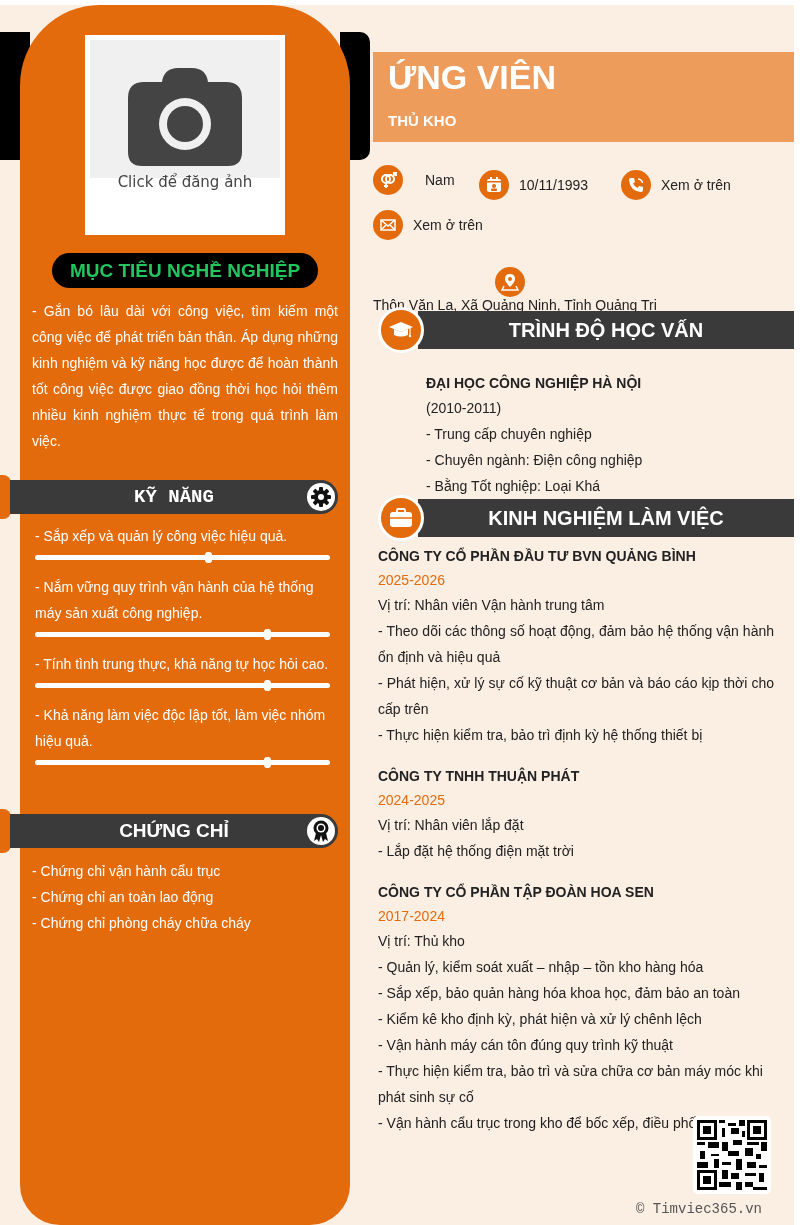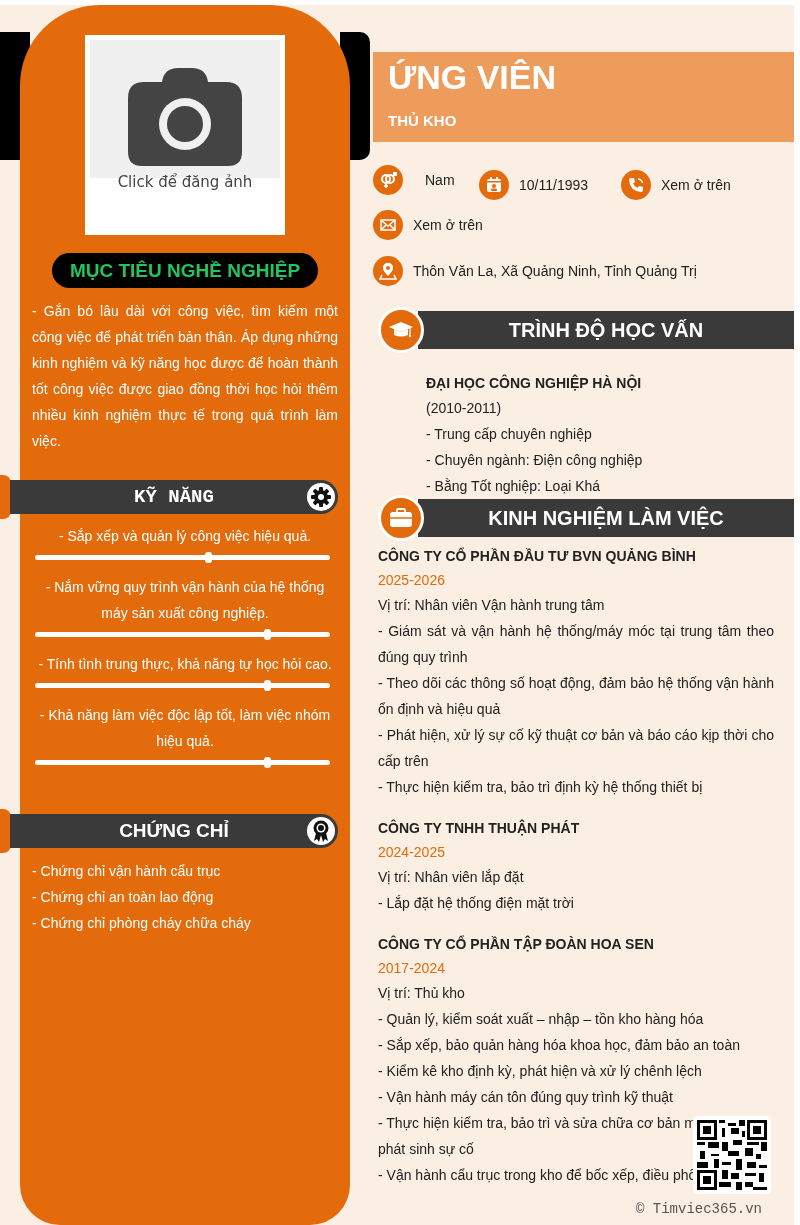--- a/index.html
+++ b/index.html
@@ -21,21 +21,21 @@
   .pill-title { position: absolute; left: 32px; top: 248px; width: 266px; height: 35px; background: #000; border-radius: 18px; color: #22c55e; font-weight: bold; font-size: 19px; text-align: center; line-height: 35px; }
 
   .objective { position: absolute; left: 12px; top: 293px; width: 306px; color: #fff; font-size: 14px; line-height: 26px; text-align: justify; }
 
   .bar-head { position: absolute; left: -10px; height: 34px; width: 328px; background: #3a3a3a; border-radius: 0 17px 17px 0; color: #fff; font-weight: bold; font-size: 19px; line-height: 34px; text-align: center; padding-right: 0; }
   .bar-stub { position: absolute; left: -20px; width: 11px; height: 44px; background: #e36b0c; border-radius: 0 8px 8px 0; }
   .bar-icon { position: absolute; right: 3px; top: 3px; width: 28px; height: 28px; background: #fff; border-radius: 50%; }
   .bar-icon svg { width: 28px; height: 28px; }
 
   .skills { position: absolute; left: 15px; top: 518px; width: 300px; color: #fff; font-size: 14px; line-height: 26px; }
-  .skill { margin-bottom: 0; text-align: center; }
+  .skill { margin-bottom: 0; }
   .skill-track { position: relative; height: 5px; background: #fff; border-radius: 3px; margin: 6px 0 14px 0; width: 295px; }
   .skill-knob { position: absolute; top: -3px; width: 7px; height: 11px; background: #fff; border-radius: 3px; }
 
   .certs { position: absolute; left: 12px; top: 853px; width: 310px; color: #fff; font-size: 14px; line-height: 26px; }
 
   
   .name-band { position: absolute; left: 373px; top: 47px; width: 421px; height: 90px; background: #ed9c5c; }
   .name { position: absolute; left: 15px; top: 6px; color: #fff; font-weight: bold; font-size: 34px; }
   .job { position: absolute; left: 15px; top: 60px; color: #fff; font-weight: bold; font-size: 15px; }
 
@@ -191,21 +191,21 @@
     <span class="cicon">
       <svg viewBox="0 0 18 18" fill="none" stroke="#fff" stroke-width="1.5">
         <rect x="2" y="4" width="14" height="10"></rect>
           <polyline points="2,4 9,10 16,4"></polyline>
         <line x1="2" y1="14" x2="7" y2="9"></line>
           <line x1="16" y1="14" x2="11" y2="9"></line>
       </svg>
     </span>
     <span>Xem ở trên</span>
   </div>
-  <div class="contact" style="top:251px;">
+  <div class="contact" style="top:262px;flex-direction:column;">
     <span class="cicon">
       <svg viewBox="0 0 18 18">
         <path d="M9 1 Q14 1 14 6 Q14 9 9 14 Q4 9 4 6 Q4 1 9 1 Z" fill="#fff"></path>
         <circle cx="9" cy="6" r="2" fill="#e36b0c"></circle>
         <path d="M3 13 L1 17 L17 17 L15 13" stroke="#fff" stroke-width="1.5" fill="none"></path>
       </svg>
     </span>
     <span>Thôn Văn La, Xã Quảng Ninh, Tỉnh Quảng Trị</span>
   </div>
 
@@ -237,21 +237,20 @@
         <line x1="2" y1="13" x2="24" y2="13" stroke="#e36b0c" stroke-width="1.5"></line>
       </svg>
     </div>
   </div>
 
   <div class="rblock" style="top:539px;">
     <div>
       <div class="org">CÔNG TY CỔ PHẦN ĐẦU TƯ BVN QUẢNG BÌNH</div>
       <div class="years">2025-2026</div>
       <div>Vị trí: Nhân viên Vận hành trung tâm</div>
-      <div class="just">- Giám sát và vận hành hệ thống/máy móc tại trung tâm theo đúng quy trình</div>
       <div class="just">- Theo dõi các thông số hoạt động, đảm bảo hệ thống vận hành ổn định và hiệu quả</div>
       <div class="just">- Phát hiện, xử lý sự cố kỹ thuật cơ bản và báo cáo kịp thời cho cấp trên</div>
       <div class="just">- Thực hiện kiểm tra, bảo trì định kỳ hệ thống thiết bị</div>
     </div>
     <div class="gap"></div>
     <div>
       <div class="org">CÔNG TY TNHH THUẬN PHÁT</div>
       <div class="years">2024-2025</div>
       <div>Vị trí: Nhân viên lắp đặt</div>
       <div class="just">- Lắp đặt hệ thống điện mặt trời</div>

